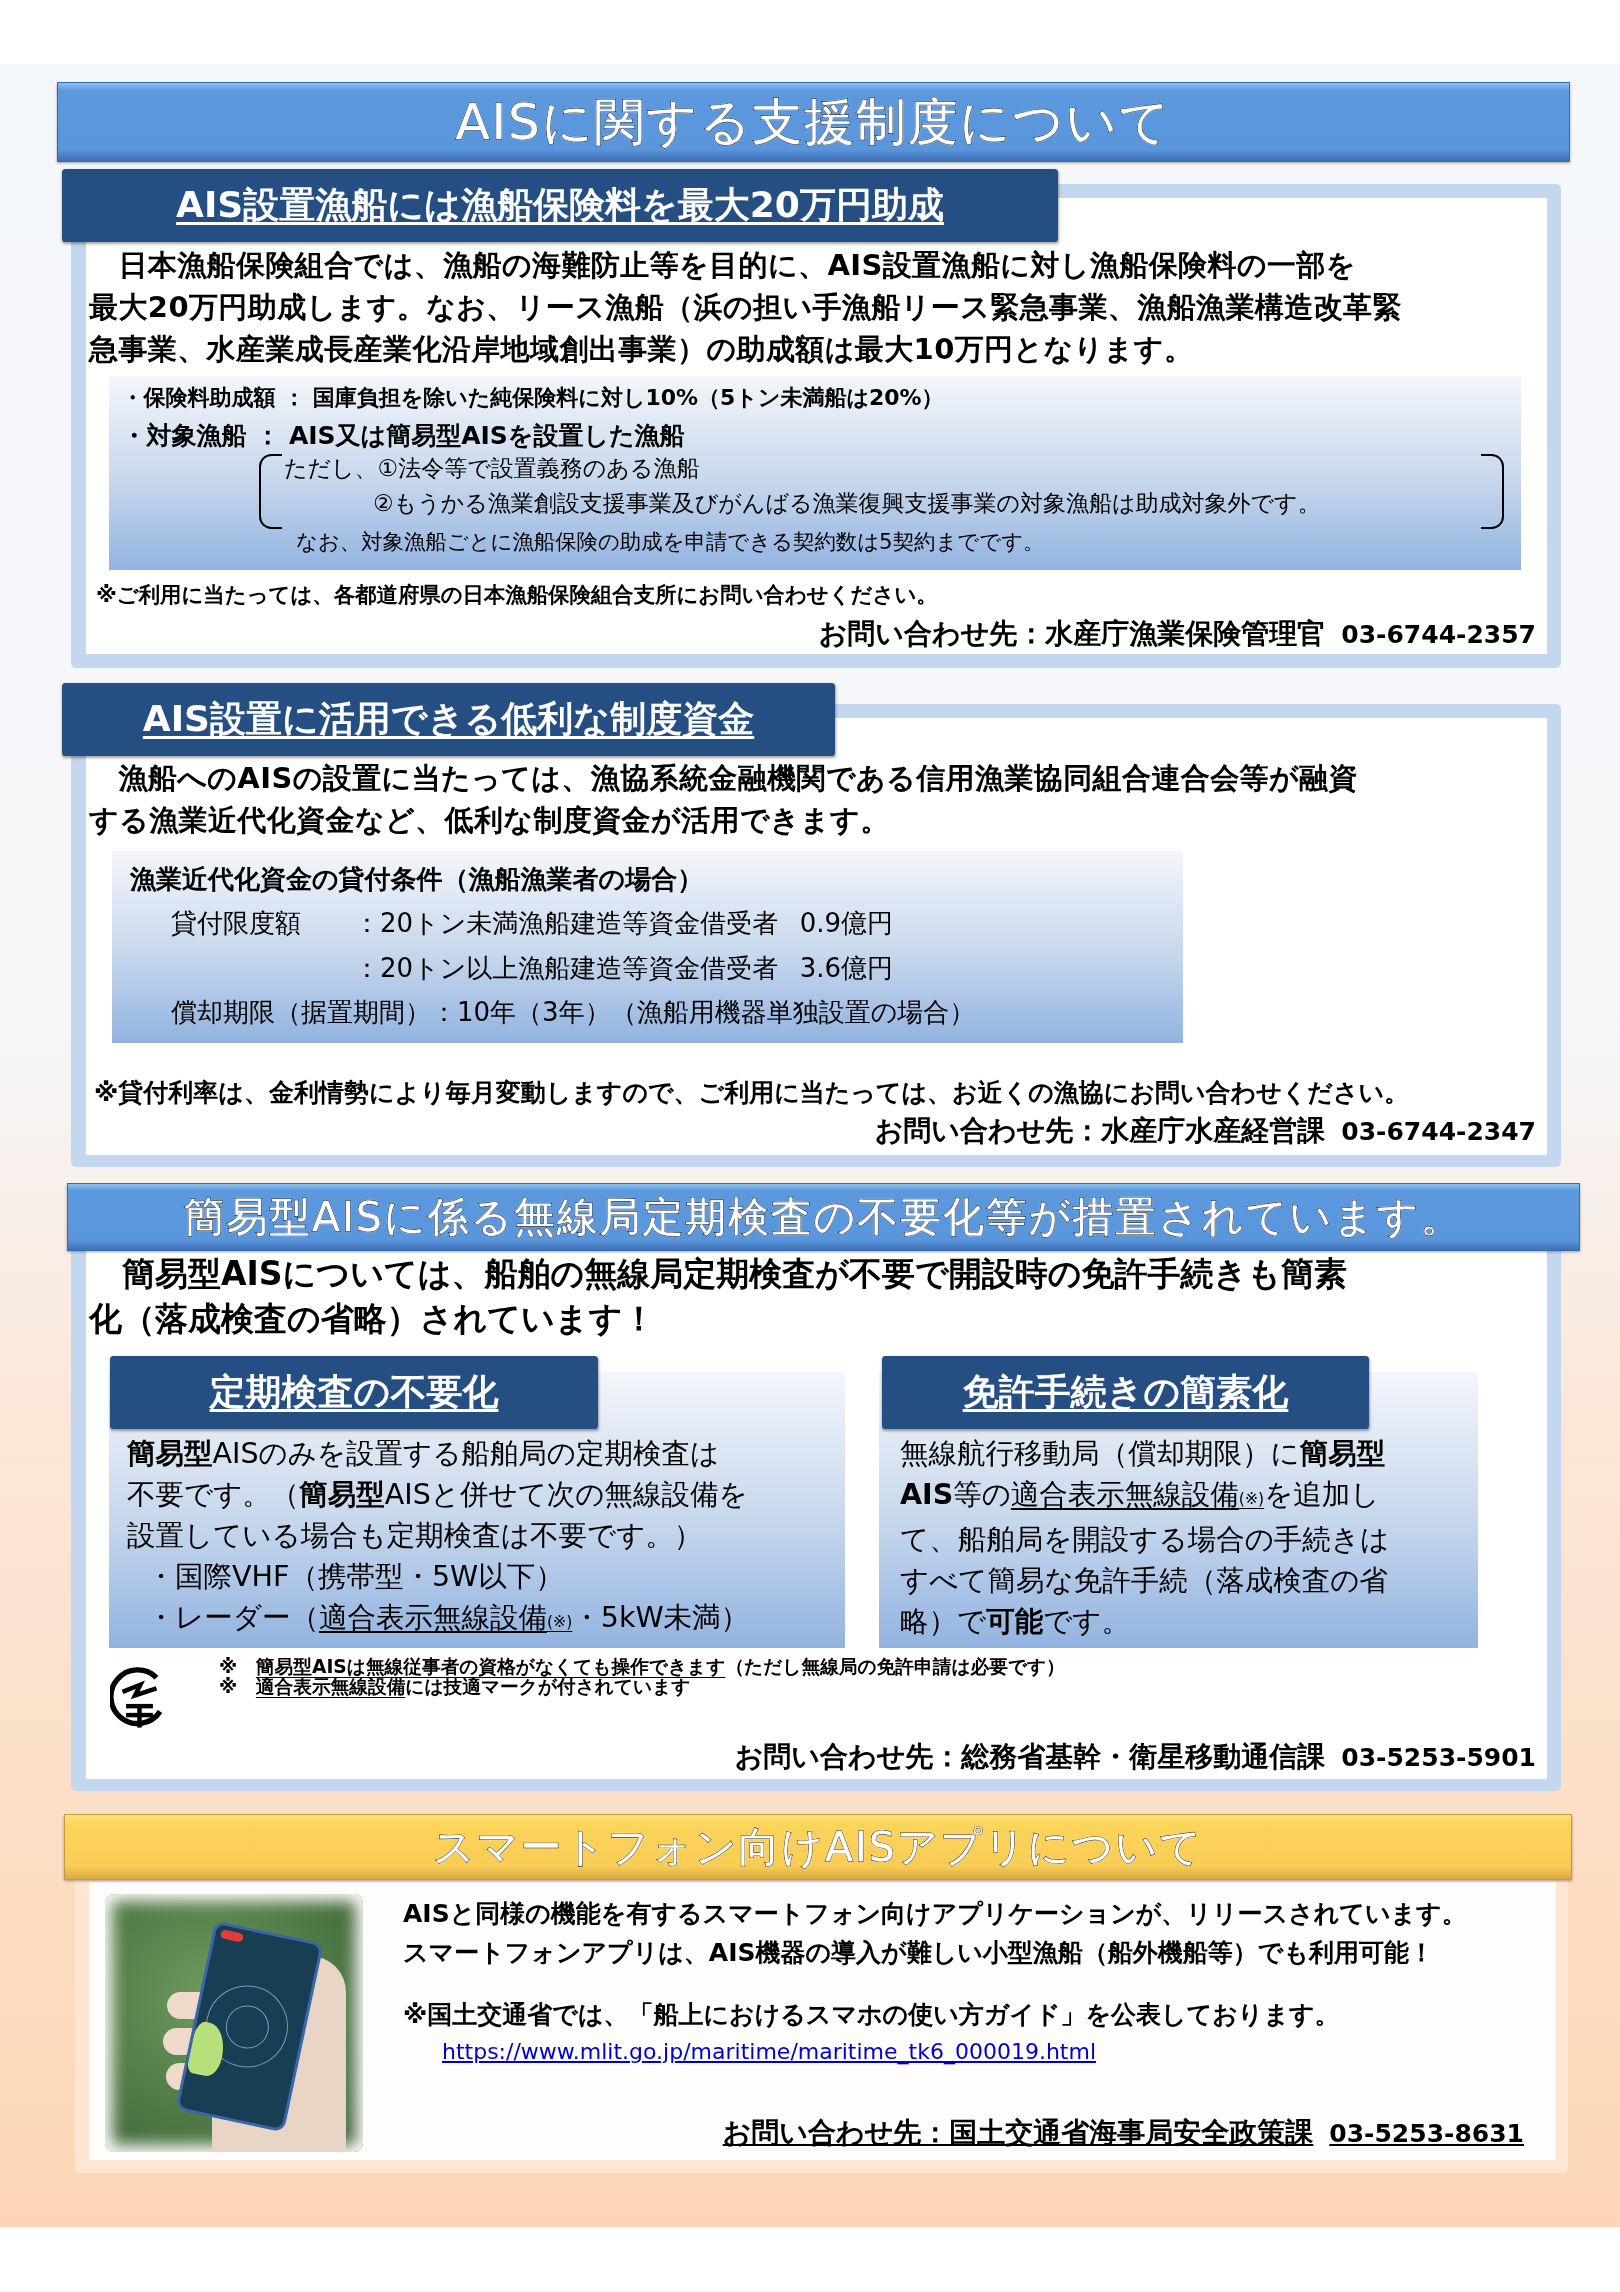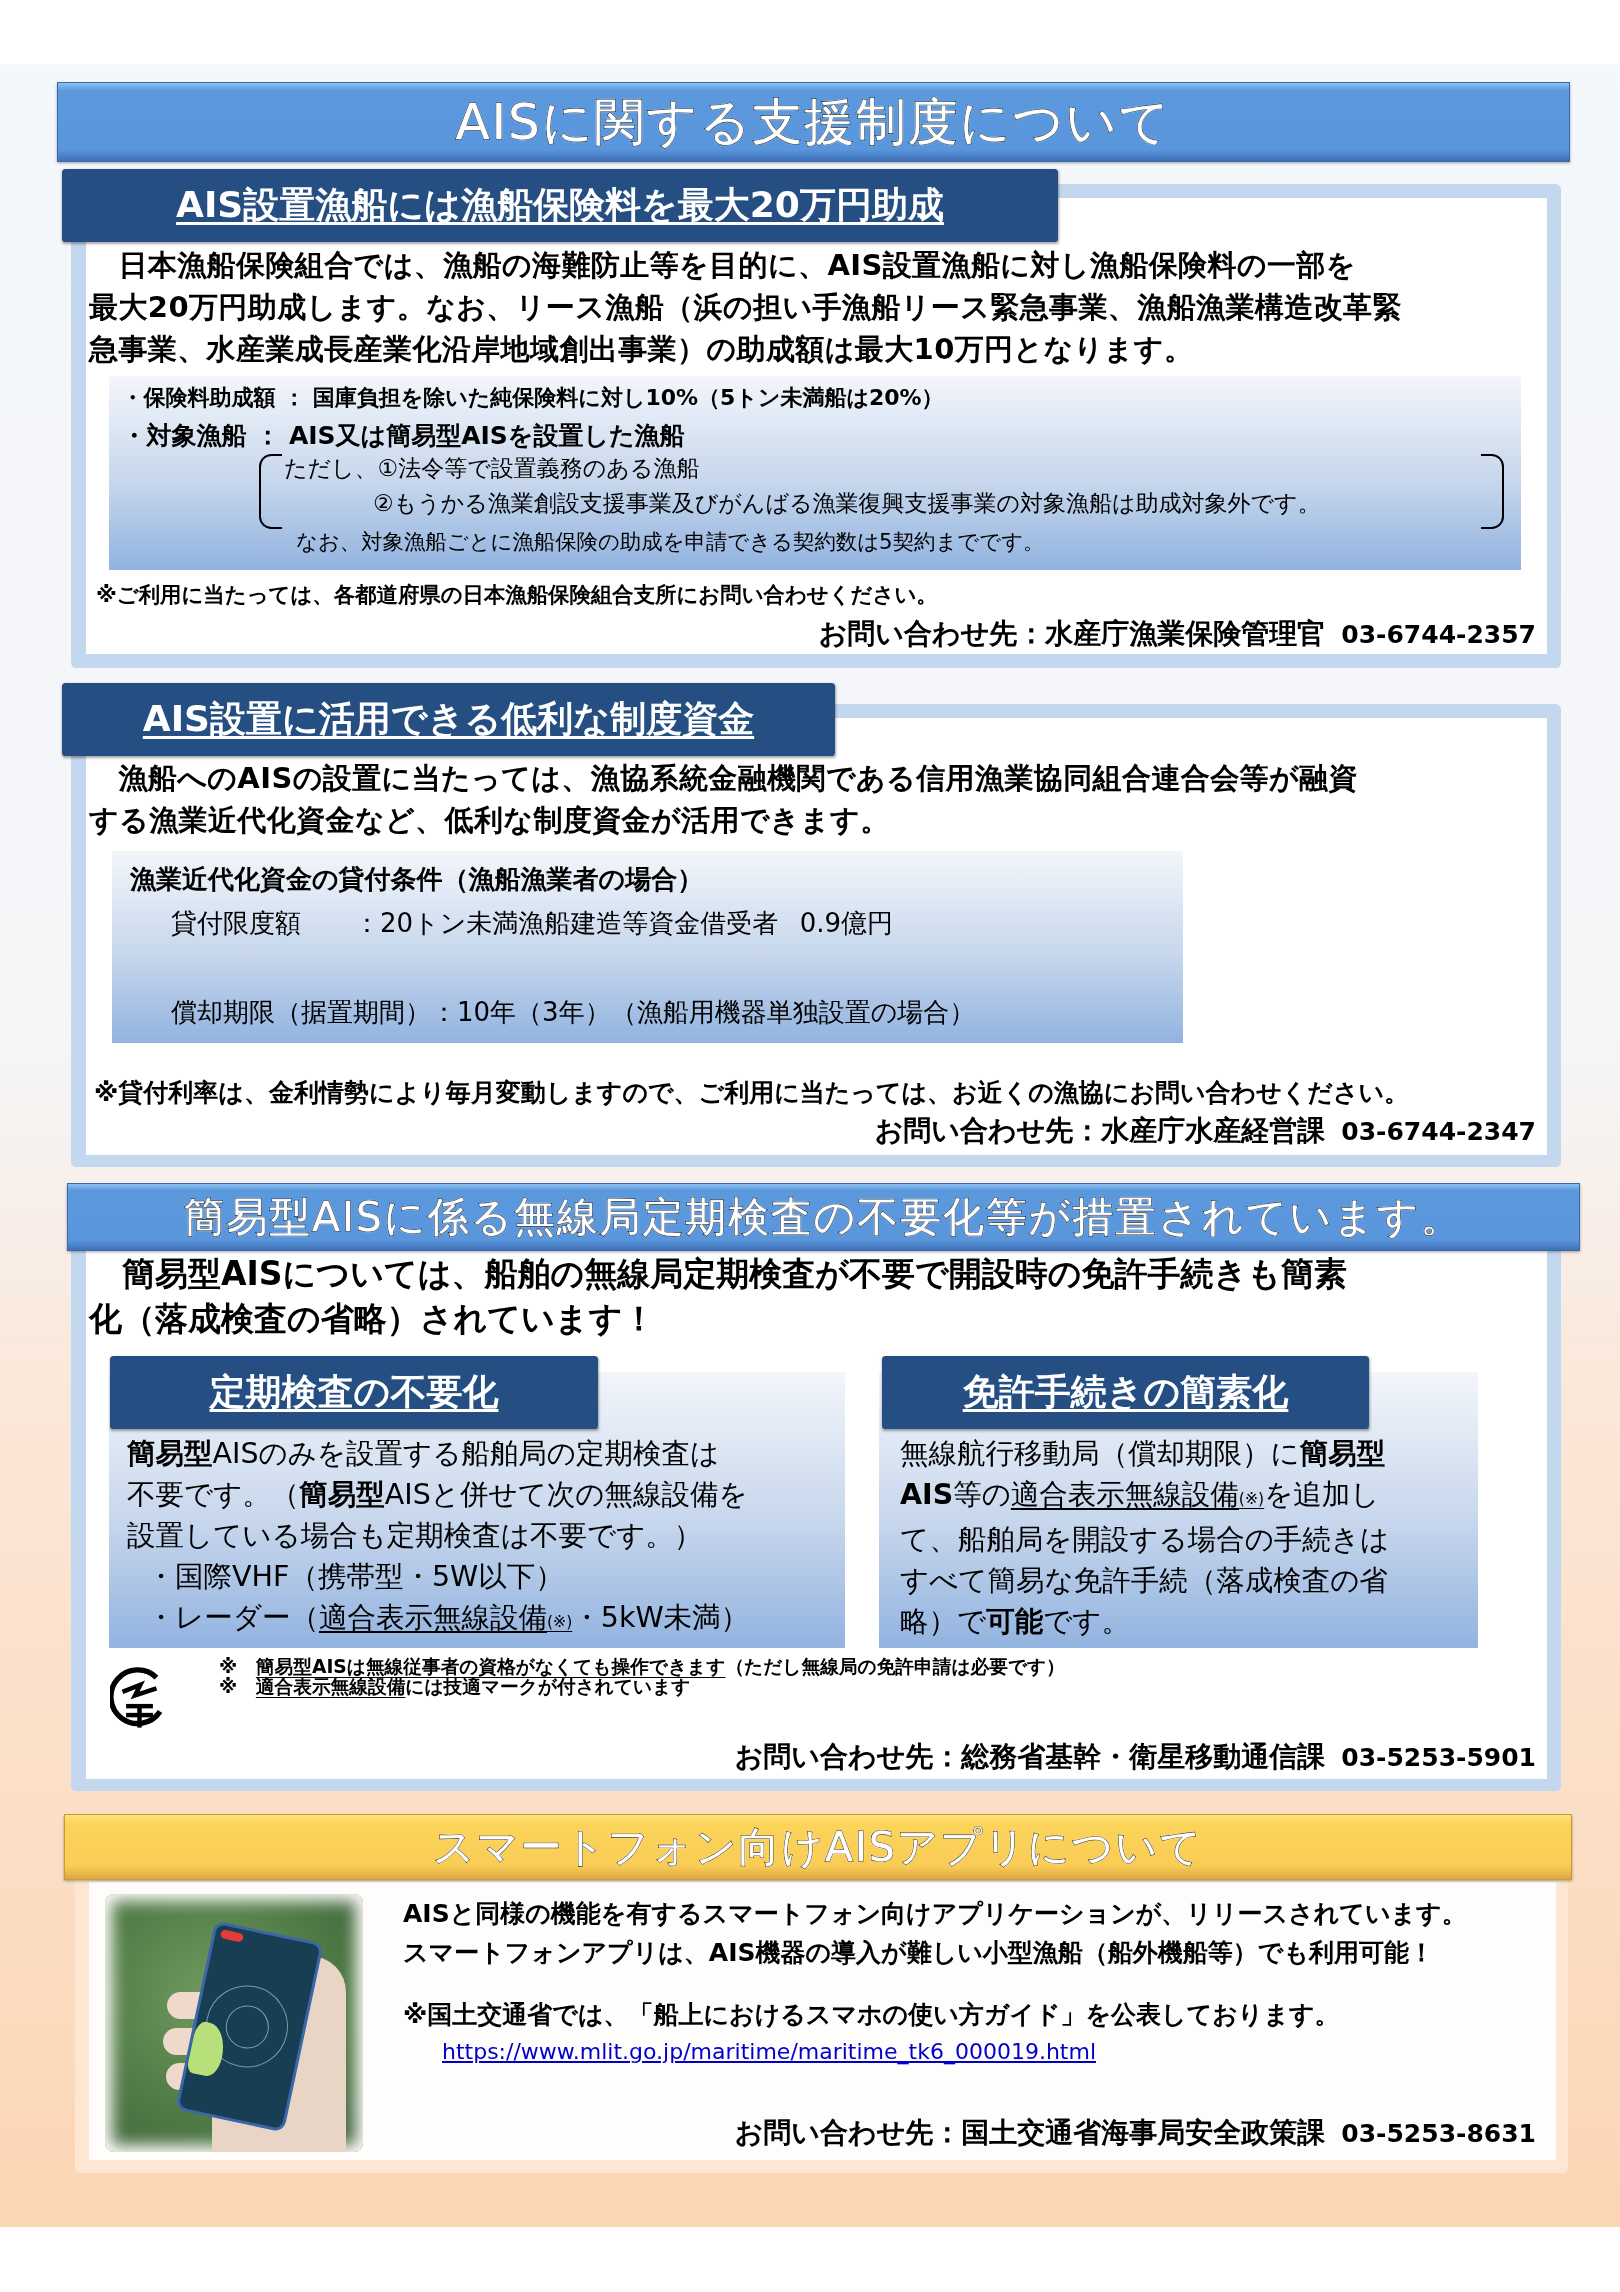--- a/index.html
+++ b/index.html
@@ -134,20 +134,23 @@
     <div class="line">　漁船へのAISの設置に当たっては、漁協系統金融機関である信用漁業協同組合連合会等が融資</div>
     <div class="line">する漁業近代化資金など、低利な制度資金が活用できます。</div>
   </div>
 
   <div class="gradient-box" style="left:112px; top:851px; width:1071px; height:192px;">
     <div class="abs" style="left:18px; top:10.7px; font-weight:bold; font-size:26px; white-space:nowrap;">漁業近代化資金の貸付条件（漁船漁業者の場合）</div>
     <div class="abs" style="left:59px; top:55px; font-size:26px; white-space:nowrap;">貸付限度額</div>
     <div class="abs" style="left:242px; top:55px; font-size:26px; white-space:nowrap;">
       <span>：20トン未満漁船建造等資金借受者</span><span style="margin-left:21.4px;">0.9億円</span>
     </div>
+    <div class="abs" style="left:242px; top:100px; font-size:26px; white-space:nowrap;">
+      <span>：20トン以上漁船建造等資金借受者</span><span style="margin-left:21.4px;">3.6億円</span>
+    </div>
     <div class="abs" style="left:59px; top:144px; font-size:26px; white-space:nowrap;">
       <span>償却期限（据置期間）</span><span>：10年（3年）（漁船用機器単独設置の場合）</span>
     </div>
   </div>
 
   <div class="abs" style="left:94px; top:1076px; font-weight:bold; font-size:25px; white-space:nowrap;">※貸付利率は、金利情勢により毎月変動しますので、ご利用に当たっては、お近くの漁協にお問い合わせください。</div>
   <div class="contact" style="right:85px; top:1112px;">
     <span>お問い合わせ先：水産庁水産経営課</span><span class="phone">03-6744-2347</span>
   </div>
 </section>
@@ -232,17 +235,17 @@
     </div>
   </div>
 
   <div class="abs" style="left:403px; top:1894px; font-weight:bold; font-size:25px; line-height:39px; white-space:nowrap;">
     <div>AISと同様の機能を有するスマートフォン向けアプリケーションが、リリースされています。</div>
     <div>スマートフォンアプリは、AIS機器の導入が難しい小型漁船（船外機船等）でも利用可能！</div>
   </div>
   <div class="abs" style="left:403px; top:1998px; font-weight:bold; font-size:25px; white-space:nowrap;">※国土交通省では、「船上におけるスマホの使い方ガイド」を公表しております。</div>
   <a class="abs" style="left:442px; top:2039px; font-size:22px; color:#0000cc; text-decoration:underline; white-space:nowrap;">https://www.mlit.go.jp/maritime/maritime_tk6_000019.html</a>
 
-  <div class="contact" style="right:85px; top:2114px;">
+  <div class="contact" style="right:97px; top:2114px;text-decoration:underline;">
     <span>お問い合わせ先：国土交通省海事局安全政策課</span><span class="phone">03-5253-8631</span>
   </div>
 </section>
 
 
 </body></html>

